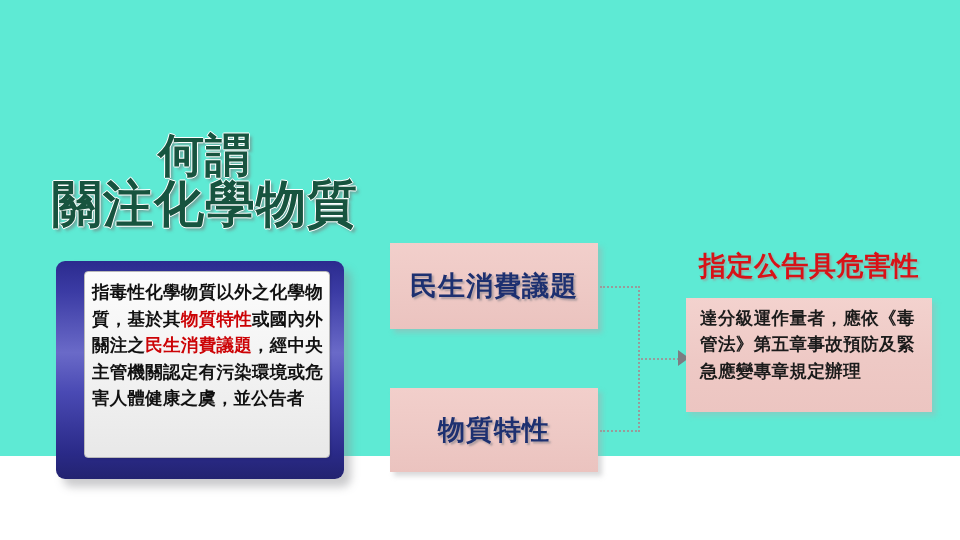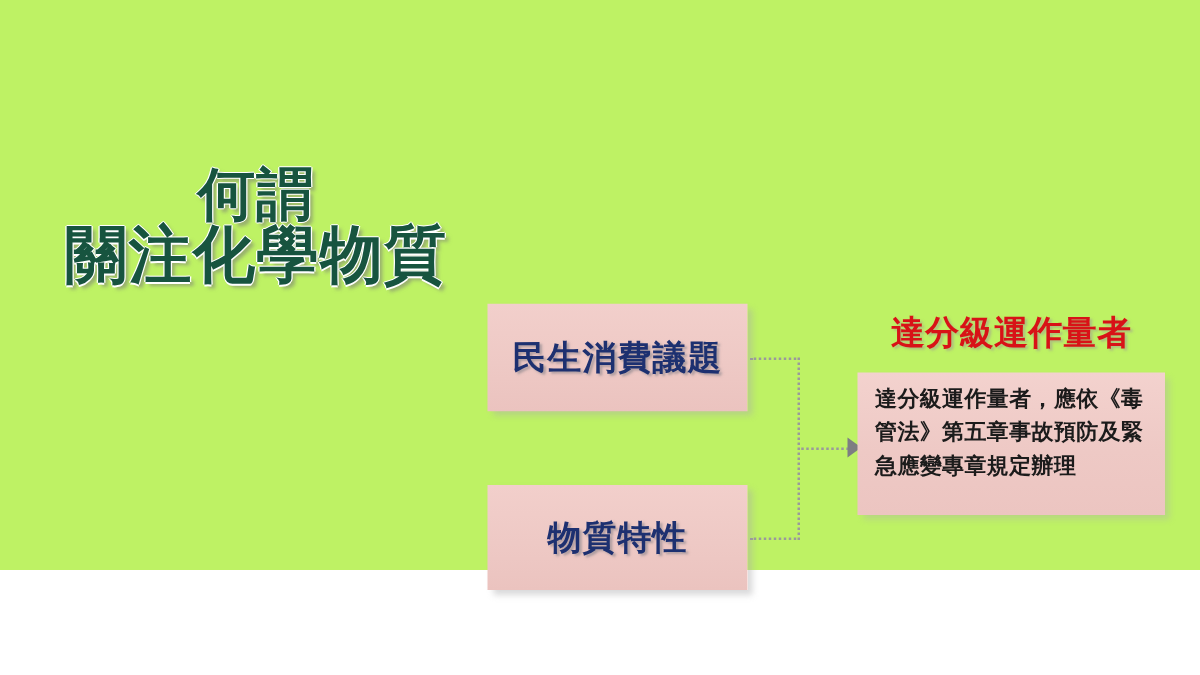--- a/index.html
+++ b/index.html
@@ -11,21 +11,21 @@
     width: 960px;
     height: 540px;
     position: relative;
     overflow: hidden;
     font-family: "DejaVu Sans", "Liberation Sans", sans-serif;
   }
   #stage {
     position: absolute;
     left: 0; top: 0;
     width: 960px; height: 456px;
-    background: #bef264;
+    background: #5eead4;
   }
 
   
   #title-block {
     position: absolute;
     left: 40px;
     top: 132px;
     width: 330px;
     text-align: center;
     line-height: 1.02;
@@ -157,53 +157,58 @@
     left: 686px;
     top: 298px;
     width: 246px;
     height: 114px;
     background: linear-gradient(to bottom, #f3d2ce 0%, #eec9c5 55%, #ecc5c1 100%);
     box-shadow: 4px 4px 5px rgba(175,175,178,0.4);
     box-sizing: border-box;
     padding: 8px 12px 6px 14px;
   }
   #outcome-text {
-    font-family: Liberation Sans, sans-serif;
+    font-family: Liberation Mono, monospace;
     font-size: 17.5px;
     font-weight: bold;
     color: #1b1b1b;
     line-height: 1.5;
     letter-spacing: 0.4px;
     word-break: break-all;
   }
 </style>
 </head>
 <body>
 
 <div id="stage">
 
   <div id="title-block">
     <span class="title-line" id="title-line-1">何謂</span>
     <span class="title-line" id="title-line-2">關注化學物質</span>
   </div>
 
+  <div id="definition-card">
+    <div id="definition-panel">
+      <div id="definition-text"><span>指毒性化學物質以外之化學物質，基於其</span><span class="hl">物質特性</span><span>或國內外關注之</span><span class="hl">民生消費議題</span><span>，經中央主管機關認定有污染環境或危害人體健康之虞，並公告者</span></div>
+    </div>
+  </div>
 
   <div class="factor-box" id="factor-box-1">
     <span class="factor-label">民生消費議題</span>
   </div>
 
   <div class="factor-box" id="factor-box-2">
     <span class="factor-label">物質特性</span>
   </div>
 
   <div class="connector-h" id="connector-top"></div>
   <div class="connector-h" id="connector-bottom"></div>
   <div class="connector-v" id="connector-spine"></div>
   <div class="connector-h" id="connector-arrow-line"></div>
   <div id="connector-arrowhead"></div>
 
-  <div id="outcome-heading">達分級運作量者</div>
+  <div id="outcome-heading">指定公告具危害性</div>
 
   <div id="outcome-box">
     <div id="outcome-text">達分級運作量者，應依《毒管法》第五章事故預防及緊急應變專章規定辦理</div>
   </div>
 
 </div>
 
 </body></html>

